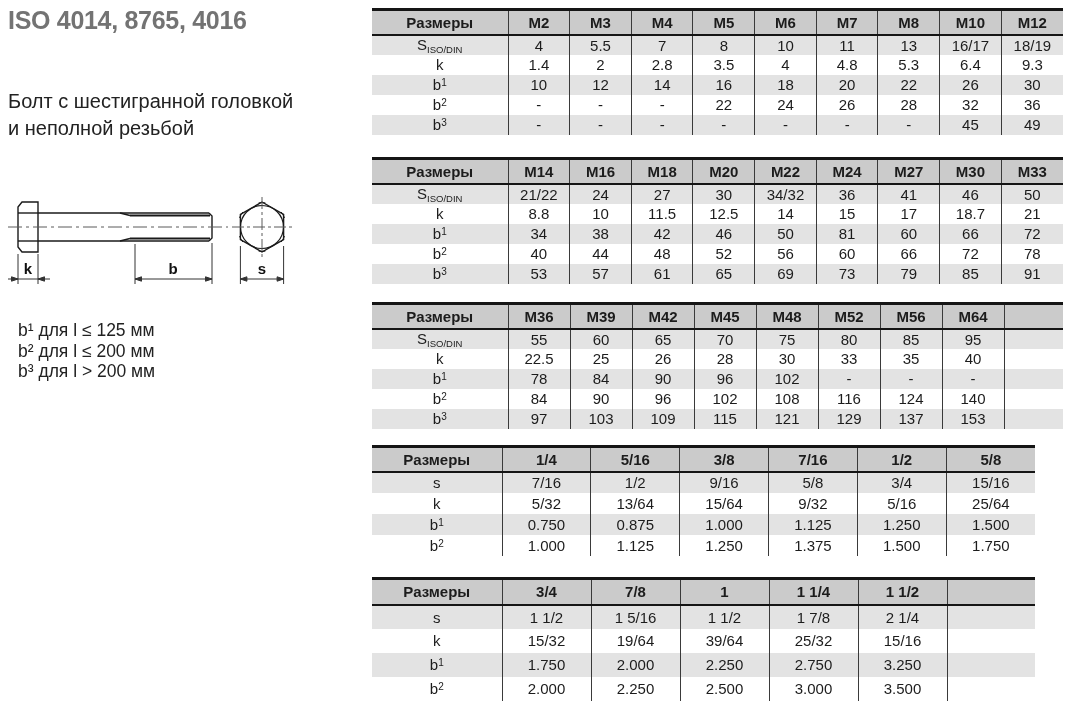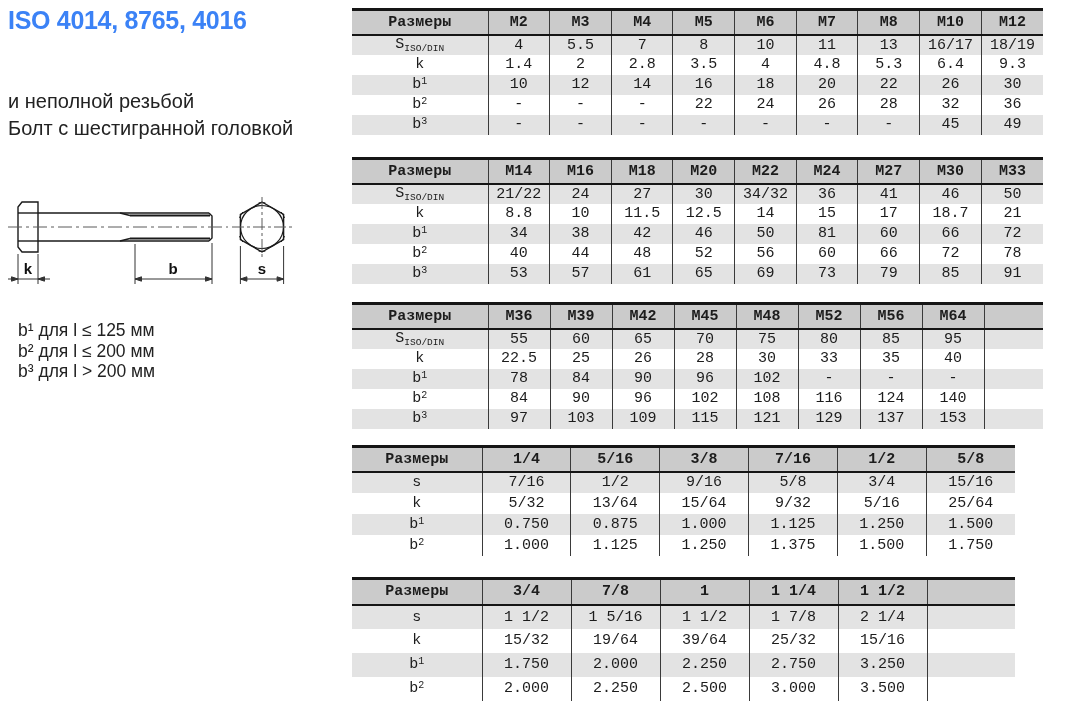--- a/index.html
+++ b/index.html
@@ -2,27 +2,27 @@
 <html style="--header-bg: #cbcbcb; --band-bg: #e3e3e3;"><head>
 <meta charset="utf-8">
 <style>
   html,body{margin:0;padding:0;}
   body{
     width:1067px;height:720px;background:#ffffff;position:relative;
     font-family:"Liberation Sans",sans-serif;color:#1c1c1c;overflow:hidden;
   }
   
   .left-panel{position:absolute;left:8px;top:0;width:360px;height:720px;}
-  .title{position:absolute;left:0;top:4px;font-size:25px;font-weight:700;line-height:32px;letter-spacing:-0.3px;color:#3b82f6;}
+  .title{position:absolute;left:0;top:4px;font-size:25px;font-weight:700;line-height:32px;letter-spacing:-0.3px;color:#737373;}
   .subtitle{position:absolute;left:0;top:88px;font-size:20px;line-height:27px;color:#222;}
   .drawing{position:absolute;left:0;top:190px;}
   .notes{position:absolute;left:10px;top:320px;font-size:17.5px;line-height:20.5px;color:#222;}
   .notes div{margin:0;}
   
-  .tables-panel{position:absolute;left:352px;top:0;width:695px;height:700px;font-family:Liberation Mono, monospace;}
+  .tables-panel{position:absolute;left:372px;top:0;width:695px;height:700px;}
   .tbl-wrap{position:absolute;left:0;}
   table.tbl{border-collapse:collapse;table-layout:fixed;}
   .tbl th,.tbl td{
     border-left:1px solid #3a3a3a;text-align:center;vertical-align:middle;
     font-size:15px;padding:0;overflow:hidden;white-space:nowrap;
   }
   .tbl th:first-child,.tbl td:first-child{border-left:none;}
   .tbl thead th{
     background:var(--header-bg,#cbcbcb);font-weight:700;
     border-top:3px solid #151515;border-bottom:2px solid #151515;
@@ -33,22 +33,22 @@
   .dim-label{font-size:15px;font-weight:700;fill:#111;}
 </style>
 </head>
 <body>
 
 <div class="left-panel">
   <div class="title">
     <div>ISO 4014, 8765, 4016</div>
   </div>
   <div class="subtitle">
+    <div>Болт с шестигранной головкой</div>
     <div>и неполной резьбой</div>
-    <div>Болт с шестигранной головкой</div>
   </div>
 
   <svg class="drawing" width="360" height="118" viewBox="0 0 360 118">
 
     <g stroke="#1a1a1a" stroke-width="1.4" fill="none">
 
       <path d="M14,12 L30,12 L30,62 L14,62 L10,57 L10,17 Z"></path>
       <line x1="10" y1="23" x2="30" y2="23"></line>
       <line x1="10" y1="51" x2="30" y2="51"></line>
 

